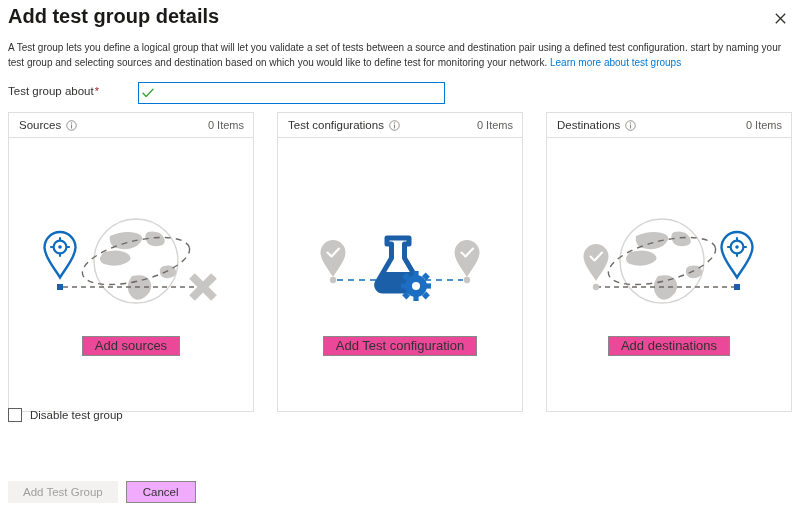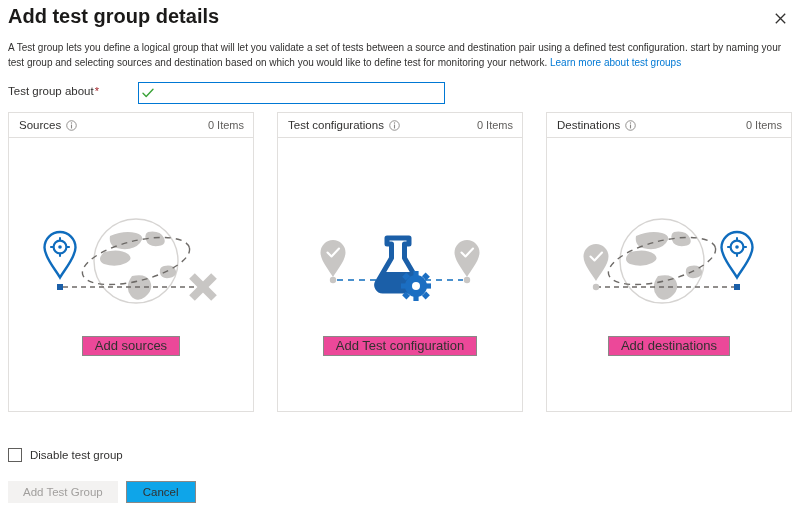--- a/index.html
+++ b/index.html
@@ -193,21 +193,21 @@
     cursor: pointer;
     line-height: 18px;
     box-sizing: border-box;
     white-space: nowrap;
   }
 
   
   .disable-block {
     position: absolute;
     left: 8px;
-    top: 448px;
+    top: 408px;
     width: 700px;
   }
   .cb-row {
     display: flex;
     align-items: center;
   }
   .checkbox {
     width: 14px;
     height: 14px;
     border: 1px solid #605e5c;
@@ -243,21 +243,21 @@
     color: #a19f9d;
     border: 1px solid #f3f2f1;
     height: 22px;
     padding: 0 14px;
     font-size: 11.5px;
     font-family: "Liberation Sans", sans-serif;
     cursor: default;
     box-sizing: border-box;
   }
   .btn-secondary {
-    background: #0ea5e9;
+    background: #f0abfc;
     color: #323130;
     border: 1px solid #8a8886;
     height: 22px;
     padding: 0 16px;
     font-size: 11.5px;
     font-family: "Liberation Sans", sans-serif;
     cursor: pointer;
     box-sizing: border-box;
   }
 </style>

